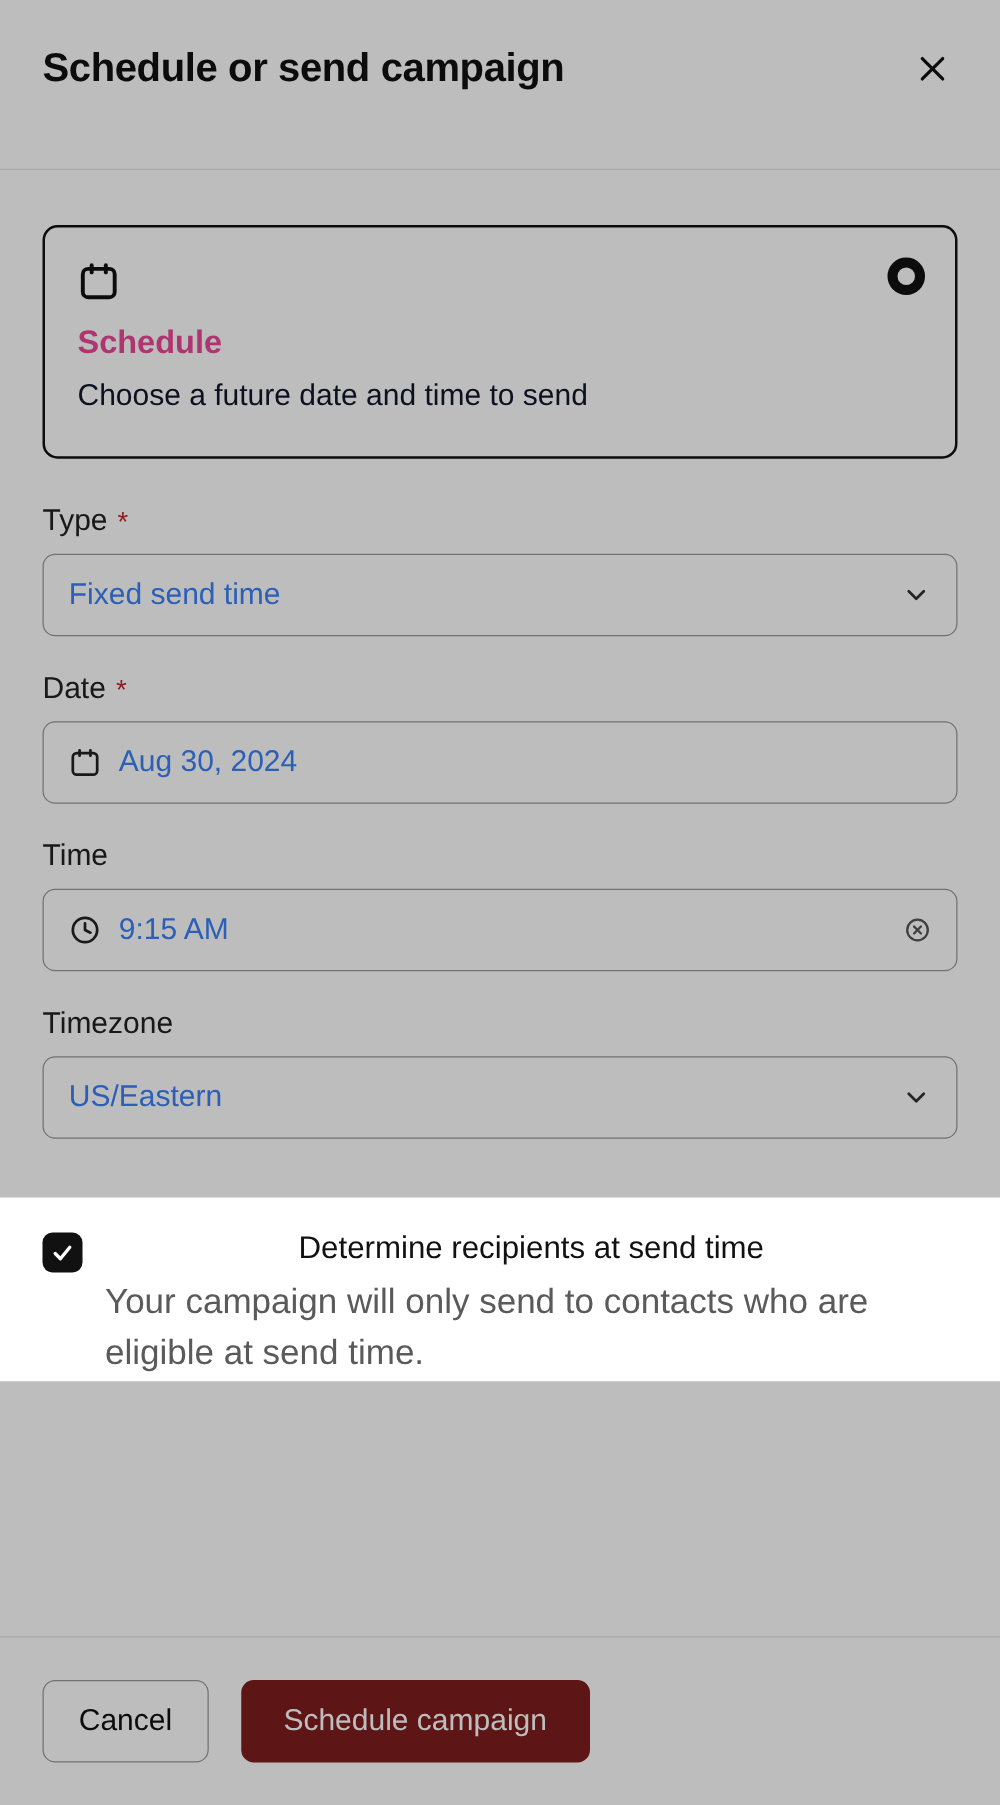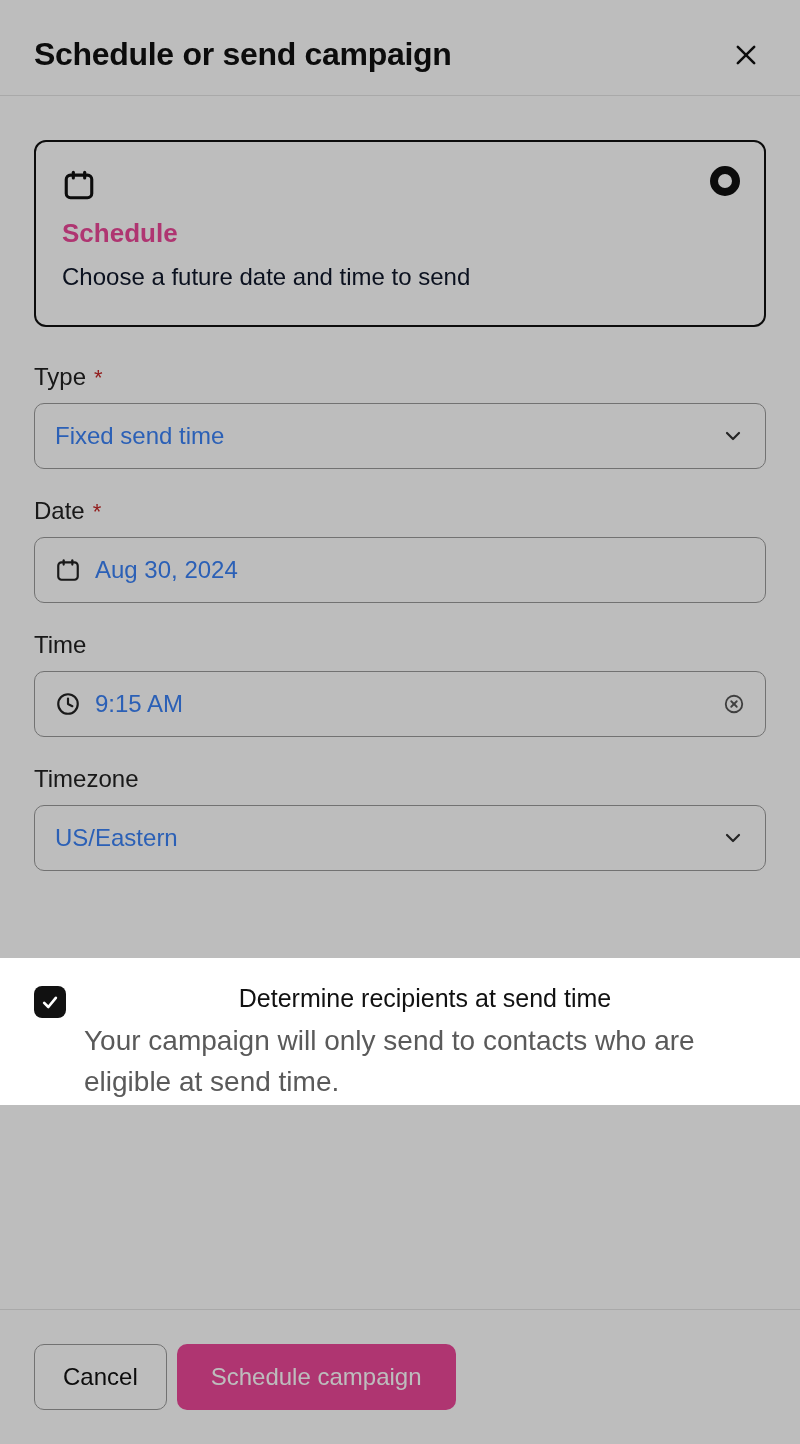--- a/index.html
+++ b/index.html
@@ -26,21 +26,21 @@
     position: relative;
     width: 100%;
     height: 100%;
     display: flex;
     flex-direction: column;
   }
   .header {
     display: flex;
     align-items: center;
     justify-content: space-between;
-    padding: 36px 34px 22px 34px;
+    padding: 36px 34px 62px 34px;
     border-bottom: 1px solid #e5e5e5;
   }
   .header-title {
     font-size: 32px;
     font-weight: 700;
     color: #111;
     letter-spacing: -0.3px;
   }
   .close-btn {
     width: 34px;
@@ -180,40 +180,40 @@
   .check-desc {
     font-size: 28px;
     color: #5a5a5a;
     line-height: 1.45;
   }
 
   .footer {
     border-top: 1px solid #e5e5e5;
     padding: 34px;
     display: flex;
-    gap: 10px;
+    gap: 26px;
   }
   .btn {
     height: 66px;
     padding: 0 28px;
     border-radius: 10px;
     font-size: 24px;
     cursor: pointer;
     display: flex;
     align-items: center;
     justify-content: center;
   }
   .btn-secondary {
     border: 1.5px solid #9a9a9a;
     background: transparent;
     color: #111;
   }
   .btn-primary {
     border: none;
-    background: #ec4899;
+    background: #7f1d1d;
     color: #fff;
     padding: 0 34px;
   }
 
   svg { display: block; }
 </style>
 </head>
 <body>
 
 <div class="sheet">

